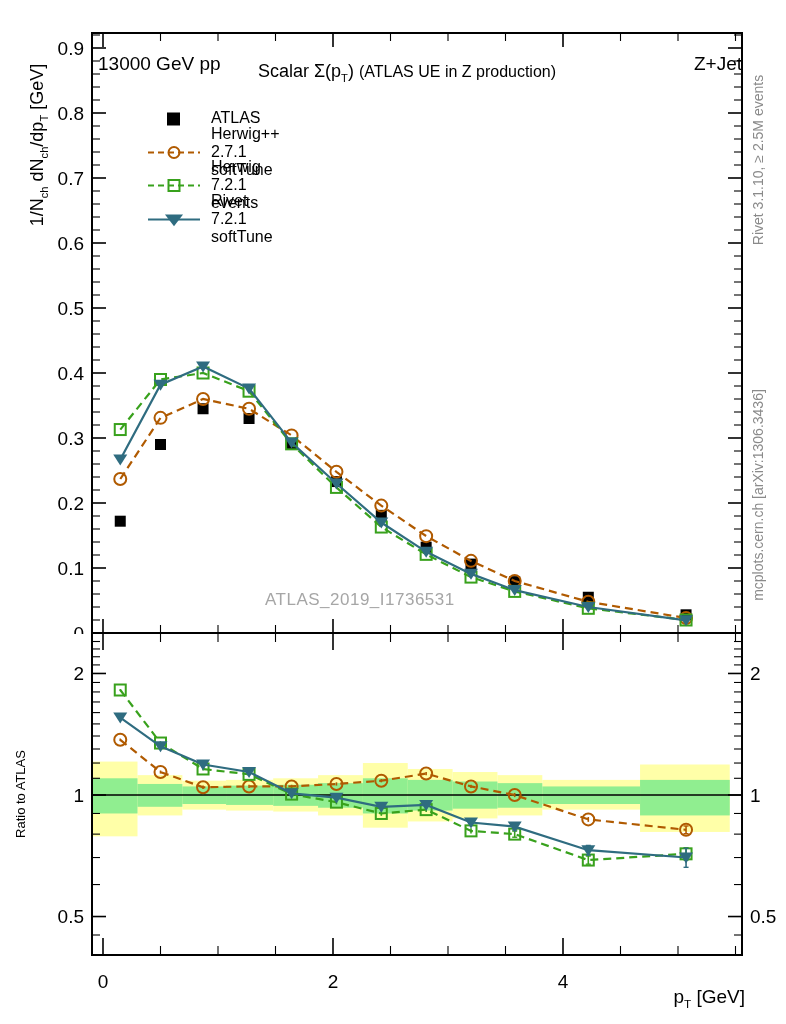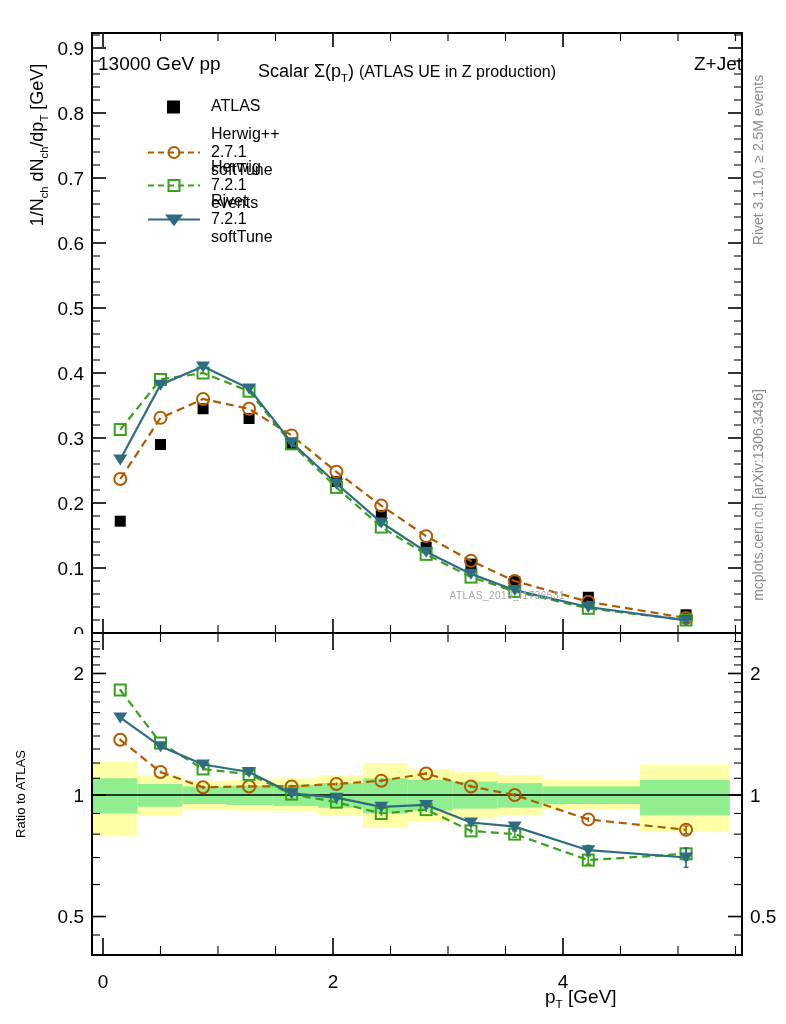--- a/index.html
+++ b/index.html
@@ -17,22 +17,22 @@
   .leg-row{position:absolute;left:0;height:20px;display:flex;align-items:center;}
   .leg-row svg{width:56px;height:17px;flex:0 0 56px;}
   .leg-label{margin-left:9px;font-size:16px;}
   #ylabel-top{left:-103px;top:132px;width:280px;height:26px;line-height:26px;text-align:center;
               font-size:18px;transform:rotate(-90deg);}
   #ratio-label{left:-59px;top:786px;width:160px;height:16px;line-height:16px;text-align:center;
                font-size:13px;transform:rotate(-90deg);}
   .note{height:16px;line-height:16px;text-align:center;font-size:14px;transform:rotate(-90deg);}
   #note-top{left:628px;top:152px;width:260px;}
   #note-bottom{left:608px;top:487px;width:300px;}
-  #watermark{left:265px;top:590px;width:300px;text-align:right;font-size:10px;letter-spacing:0.5px;}
-  #xlabel{left:545px;top:986px;width:200px;text-align:left;font-size:19px;}
+  #watermark{left:265px;top:590px;width:300px;text-align:left;font-size:17px;letter-spacing:0.5px;}
+  #xlabel{left:545px;top:986px;width:200px;text-align:right;font-size:19px;}
 </style>
 </head>
 <body>
 
 <div id="canvas">
 
   <svg id="plot" width="786" height="1024">
     <defs>
       <clipPath id="topclip">
           <rect x="0" y="0" width="786" height="634"></rect>
@@ -436,21 +436,21 @@
   <div class="ov" id="ratio-label">Ratio to ATLAS</div>
 
   <div class="ov note" id="note-top" style="color: rgb(138, 138, 138);">Rivet 3.1.10, ≥ 2.5M events</div>
   <div class="ov note" id="note-bottom" style="color: rgb(138, 138, 138);">mcplots.cern.ch [arXiv:1306.3436]</div>
 
   <div class="ov" id="watermark" style="color: rgb(166, 166, 166);">ATLAS_2019_I1736531</div>
 
   <div class="ov" id="xlabel"><span>p</span><sub>T</sub><span> [GeV]</span></div>
 
   <div id="legend">
-    <div class="leg-row" style="top:96px">
+    <div class="leg-row" style="top:108px">
       <svg>
           <rect x="22" y="3.5" width="11" height="11" stroke="#000000" stroke-width="2" fill="#000000"></rect>
         </svg>
       <span class="leg-label">ATLAS</span>
     </div>
     <div class="leg-row" style="top:142px">
       <svg>
           <line x1="2" y1="8.5" x2="54" y2="8.5" stroke-dasharray="6,4" stroke="#b05a00" stroke-width="2.2" fill="none"></line>
           <circle cx="28" cy="8.5" r="5.5" stroke="#b05a00" stroke-width="2" fill="none"></circle>
         </svg>

